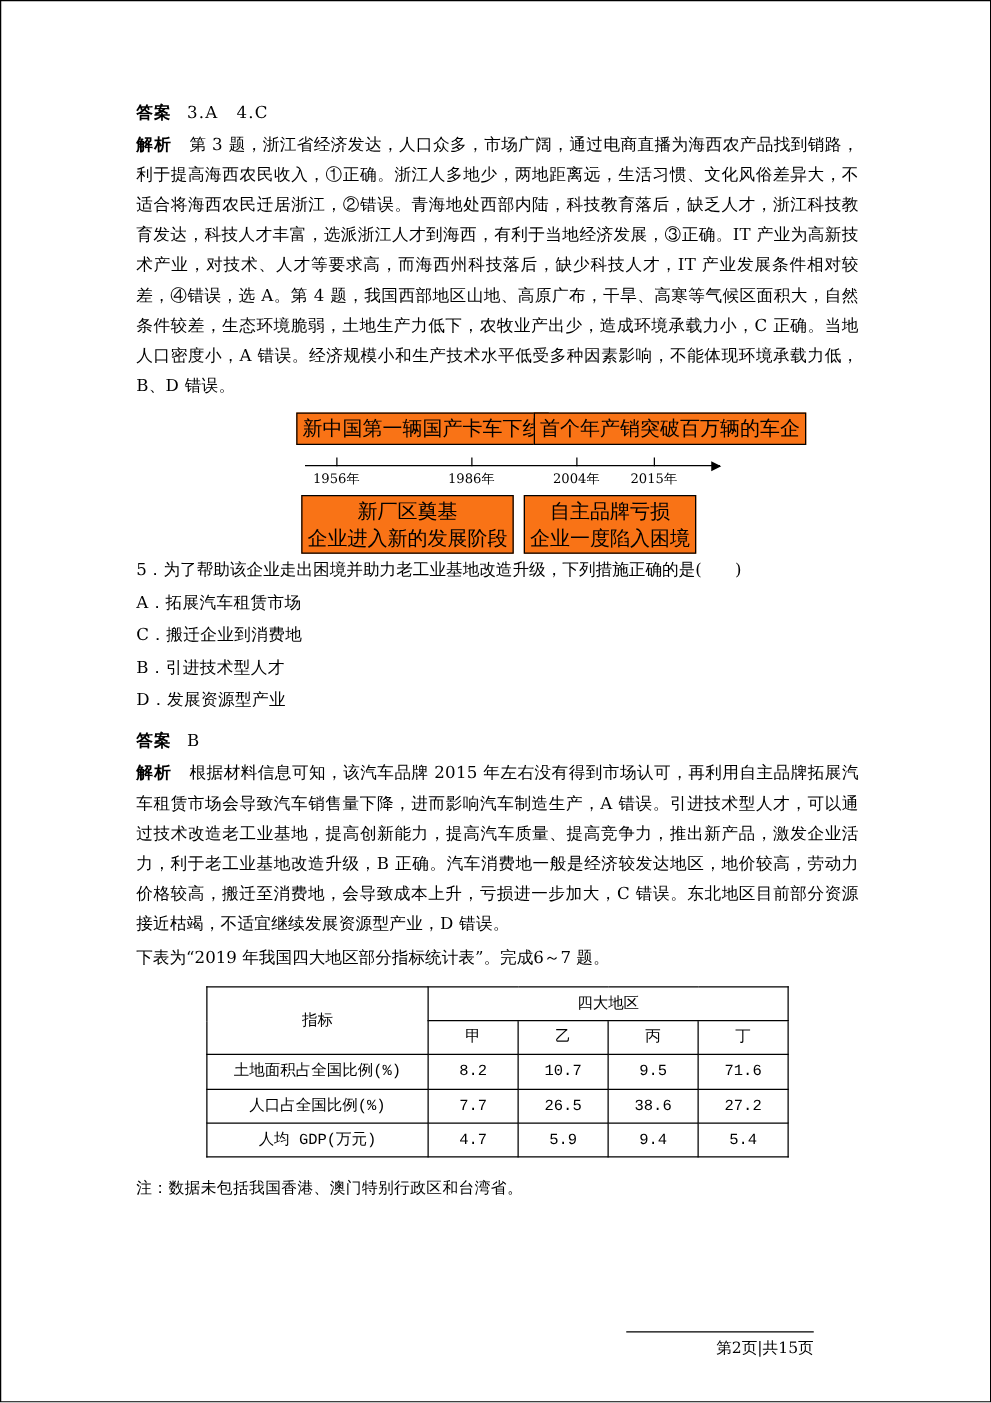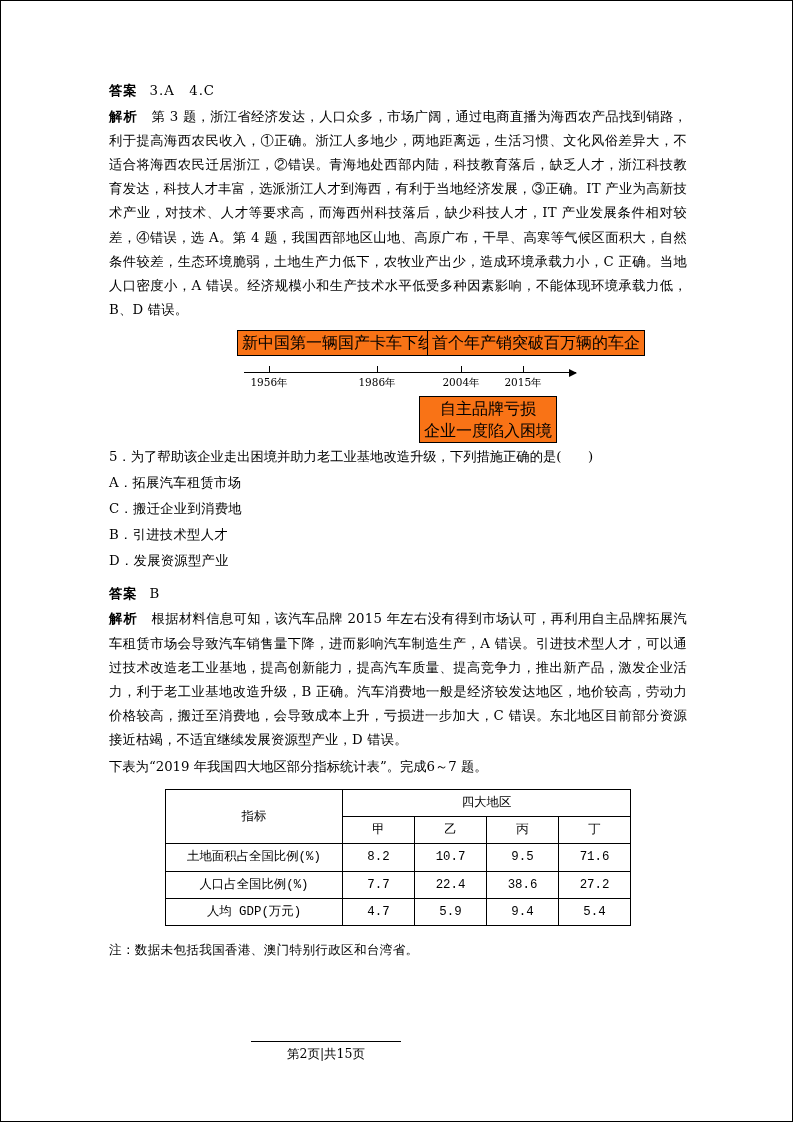--- a/index.html
+++ b/index.html
@@ -135,23 +135,23 @@
   table.stat td.datacell { width: 63px; }
   .note {
     font-size: 12.6px;
     margin-top: 16px;
     letter-spacing: 0.3px;
   }
 
   .footer {
     position: absolute;
     left: 0;
-    top: 1040px;
+    top: 1064px;
     width: 650px;
-    text-align: center;
+    text-align: right;
     font-size: 12.5px;
   }
   .footer .pg {
     border-top: 1px solid #000;
     display: inline-block;
     padding-top: 4px;
     min-width: 150px;
   }
 </style>
 </head>
@@ -178,20 +178,22 @@
       <div class="tick" style="left:160px;"></div>
       <div class="tick" style="left:268px;"></div>
       <div class="tick" style="left:352px;"></div>
       <div class="tick" style="left:414px;"></div>
 
       <div class="ylabel" style="left:160px;">1956年</div>
       <div class="ylabel" style="left:268px;">1986年</div>
       <div class="ylabel" style="left:352px;">2004年</div>
       <div class="ylabel" style="left:414px;">2015年</div>
 
+      <div class="dgbox" style="left:132px; top:66px; white-space:pre-line;"><span>新厂区奠基
+企业进入新的发展阶段</span></div>
       <div class="dgbox" style="left:310px; top:66px; white-space:pre-line;"><span>自主品牌亏损
 企业一度陷入困境</span></div>
     </div>
 
     <div class="q-stem">5．为了帮助该企业走出困境并助力老工业基地改造升级，下列措施正确的是(　　)</div>
     <div class="opt">A．拓展汽车租赁市场</div>
     <div class="opt">C．搬迁企业到消费地</div>
     <div class="opt">B．引进技术型人才</div>
     <div class="opt">D．发展资源型产业</div>
 
@@ -221,21 +223,21 @@
         <tr>
           <td class="rowhead">土地面积占全国比例(%)</td>
           <td class="datacell">8.2</td>
           <td class="datacell">10.7</td>
           <td class="datacell">9.5</td>
           <td class="datacell">71.6</td>
         </tr>
         <tr>
           <td class="rowhead">人口占全国比例(%)</td>
           <td class="datacell">7.7</td>
-          <td class="datacell">22.4</td>
+          <td class="datacell">26.5</td>
           <td class="datacell">38.6</td>
           <td class="datacell">27.2</td>
         </tr>
         <tr>
           <td class="rowhead">人均 GDP(万元)</td>
           <td class="datacell">4.7</td>
           <td class="datacell">5.9</td>
           <td class="datacell">9.4</td>
           <td class="datacell">5.4</td>
         </tr>

